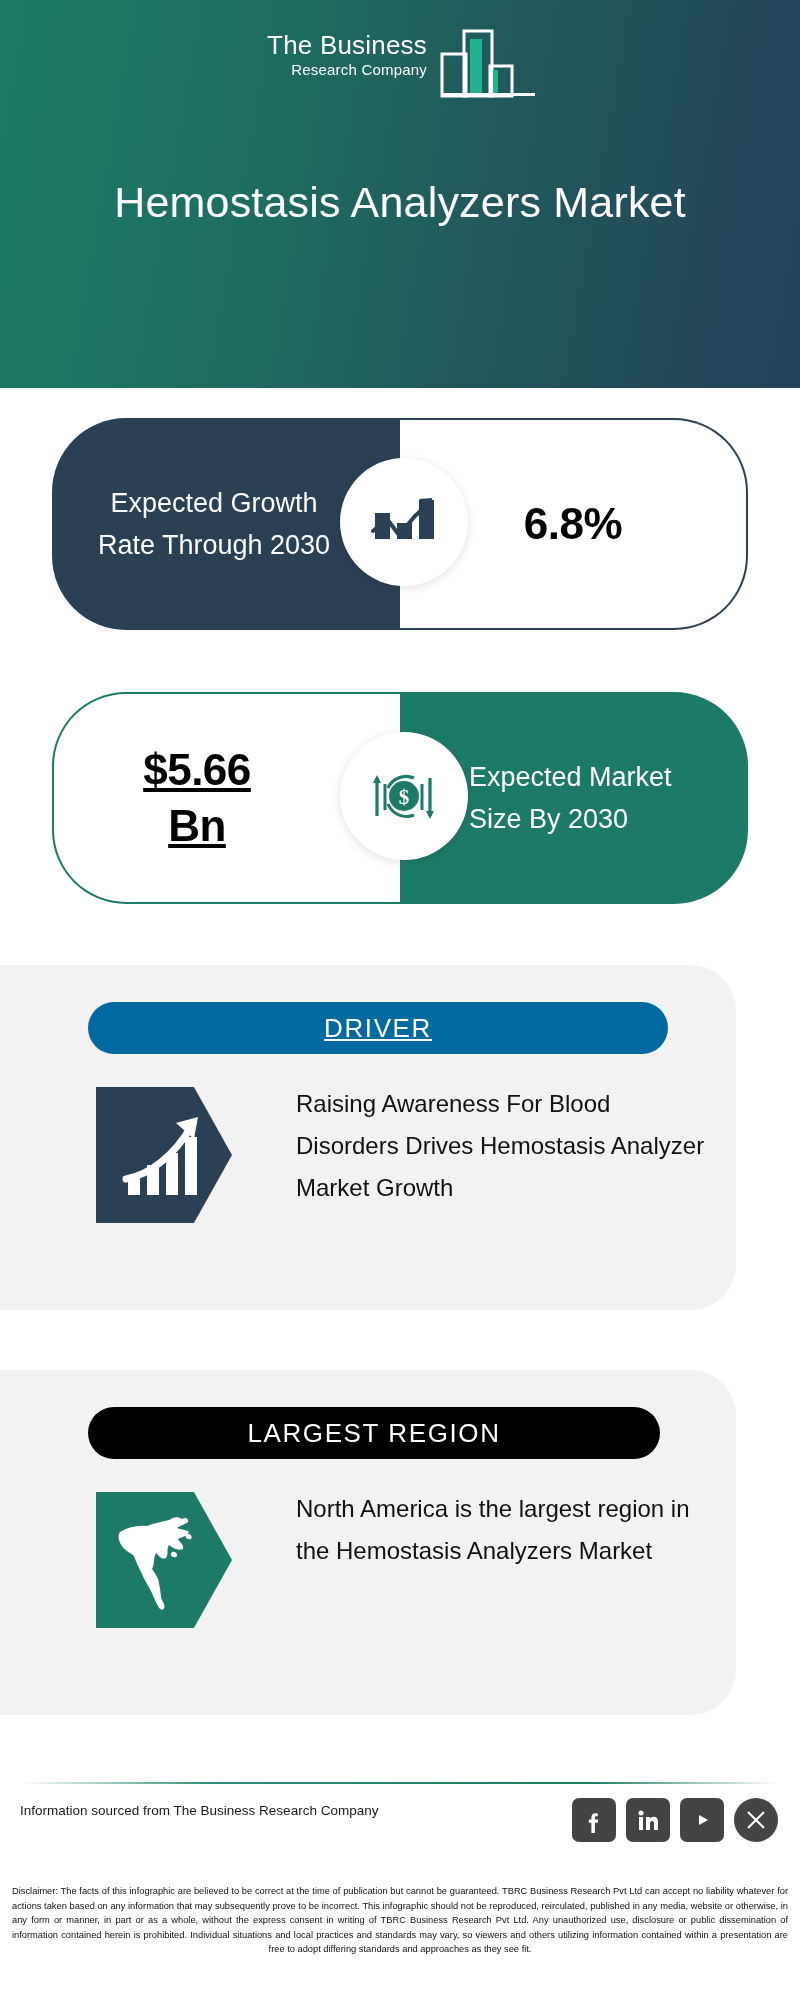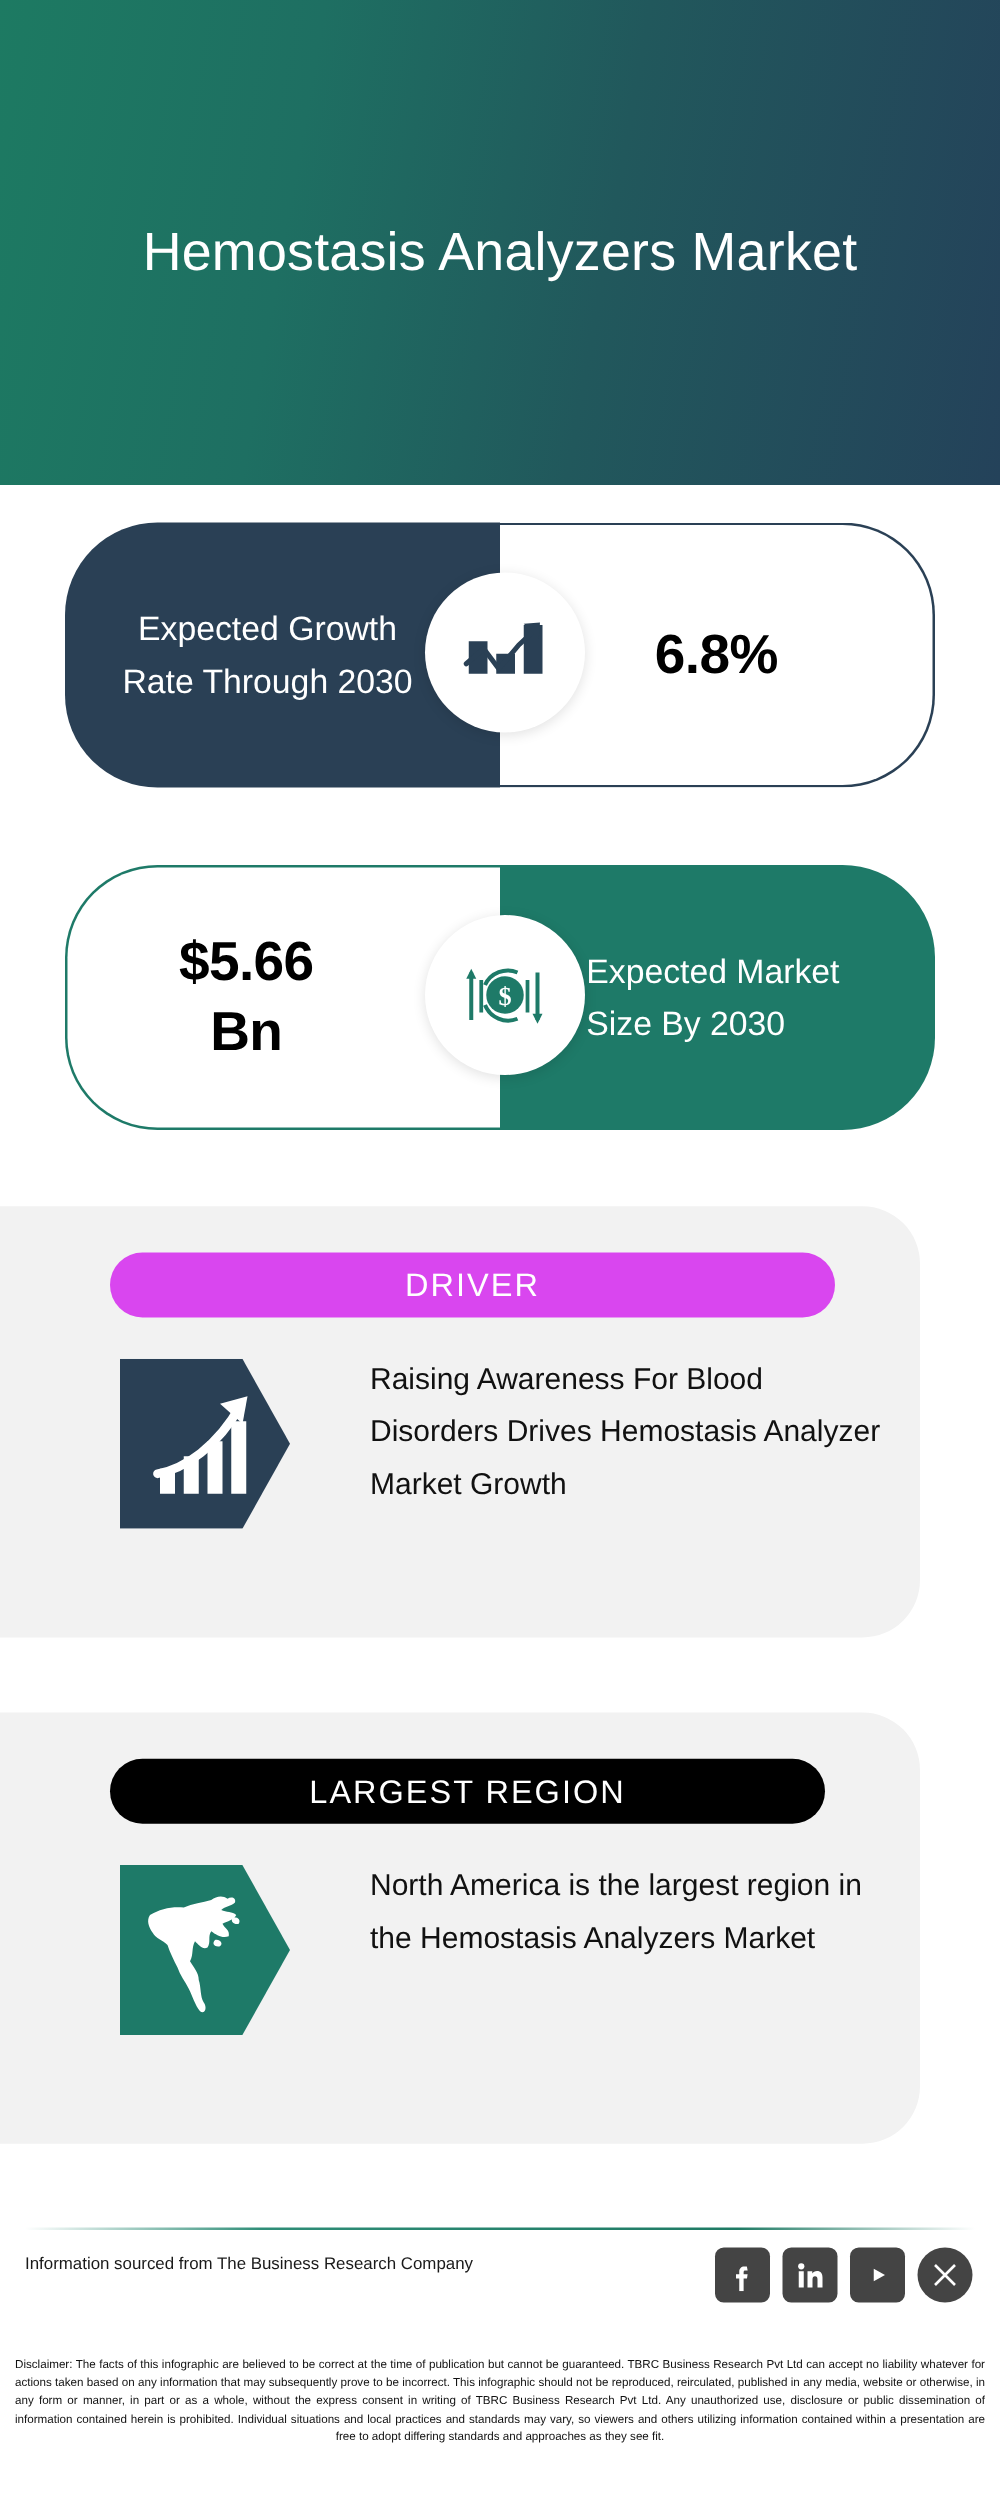--- a/index.html
+++ b/index.html
@@ -125,21 +125,21 @@
   .stat2 .stat-label { padding-left: 30px; text-align: left; width: 270px; }
 
   .stat-value {
     color: #000000;
     font-size: 44px;
     font-weight: bold;
     line-height: 56px;
     text-align: center;
     letter-spacing: -0.5px;
   }
-  .stat2 .stat-value { width: 200px; padding-right: 60px; }
+  .stat2 .stat-value { width: 200px; padding-right: 60px; text-decoration: underline; }
 
   .stat-badge {
     position: absolute;
     left: 288px; top: 40px;
     width: 128px; height: 128px;
     border-radius: 50%;
     background: #ffffff;
     box-shadow: 0 2px 10px rgba(0,0,0,0.12);
     display: flex;
     align-items: center;
@@ -164,21 +164,21 @@
     width: 580px; height: 52px;
     border-radius: 26px;
     display: flex;
     align-items: center;
     justify-content: center;
     color: #ffffff;
     font-size: 26px;
     letter-spacing: 1.6px;
     font-weight: 400;
   }
-  .pill-driver { background: #d946ef; }
+  .pill-driver { background: #0369a1; text-decoration: underline; }
   .pill-region { background: #000000; width: 572px; }
 
   .panel-icon {
     position: absolute;
     left: 96px; top: 122px;
     width: 136px; height: 136px;
     clip-path: polygon(0 0, 72% 0, 100% 50%, 72% 100%, 0 100%);
     display: flex;
     align-items: center;
     justify-content: center;
@@ -237,20 +237,34 @@
     color: #111111;
     text-align: justify;
     text-align-last: center;
   }
 </style>
 </head>
 <body>
 
 <div class="header">
 
+  <div class="logo-wrap">
+    <div class="logo-text">
+      <div class="logo-line1">The Business</div>
+      <div class="logo-line2">Research Company</div>
+    </div>
+    <svg class="logo-mark" viewBox="0 0 108 80">
+      <rect x="15" y="32" width="24" height="42" fill="none" stroke="#ffffff" stroke-width="3"></rect>
+      <rect x="37" y="9" width="28" height="65" fill="none" stroke="#ffffff" stroke-width="3"></rect>
+      <rect x="63" y="44" width="22" height="30" fill="none" stroke="#ffffff" stroke-width="3"></rect>
+      <rect x="43" y="17" width="12" height="55" fill="#22b191"></rect>
+      <rect x="66" y="48" width="5" height="25" fill="#22b191"></rect>
+      <rect x="15" y="71" width="93" height="3" fill="#ffffff"></rect>
+    </svg>
+  </div>
 
   <div class="page-title">Hemostasis Analyzers Market</div>
 </div>
 
 <div class="stat-card stat1">
   <div class="stat-half half-left">
     <div class="stat-label">Expected Growth Rate Through 2030</div>
   </div>
   <div class="stat-half half-right">
     <div class="stat-value">6.8%</div>

